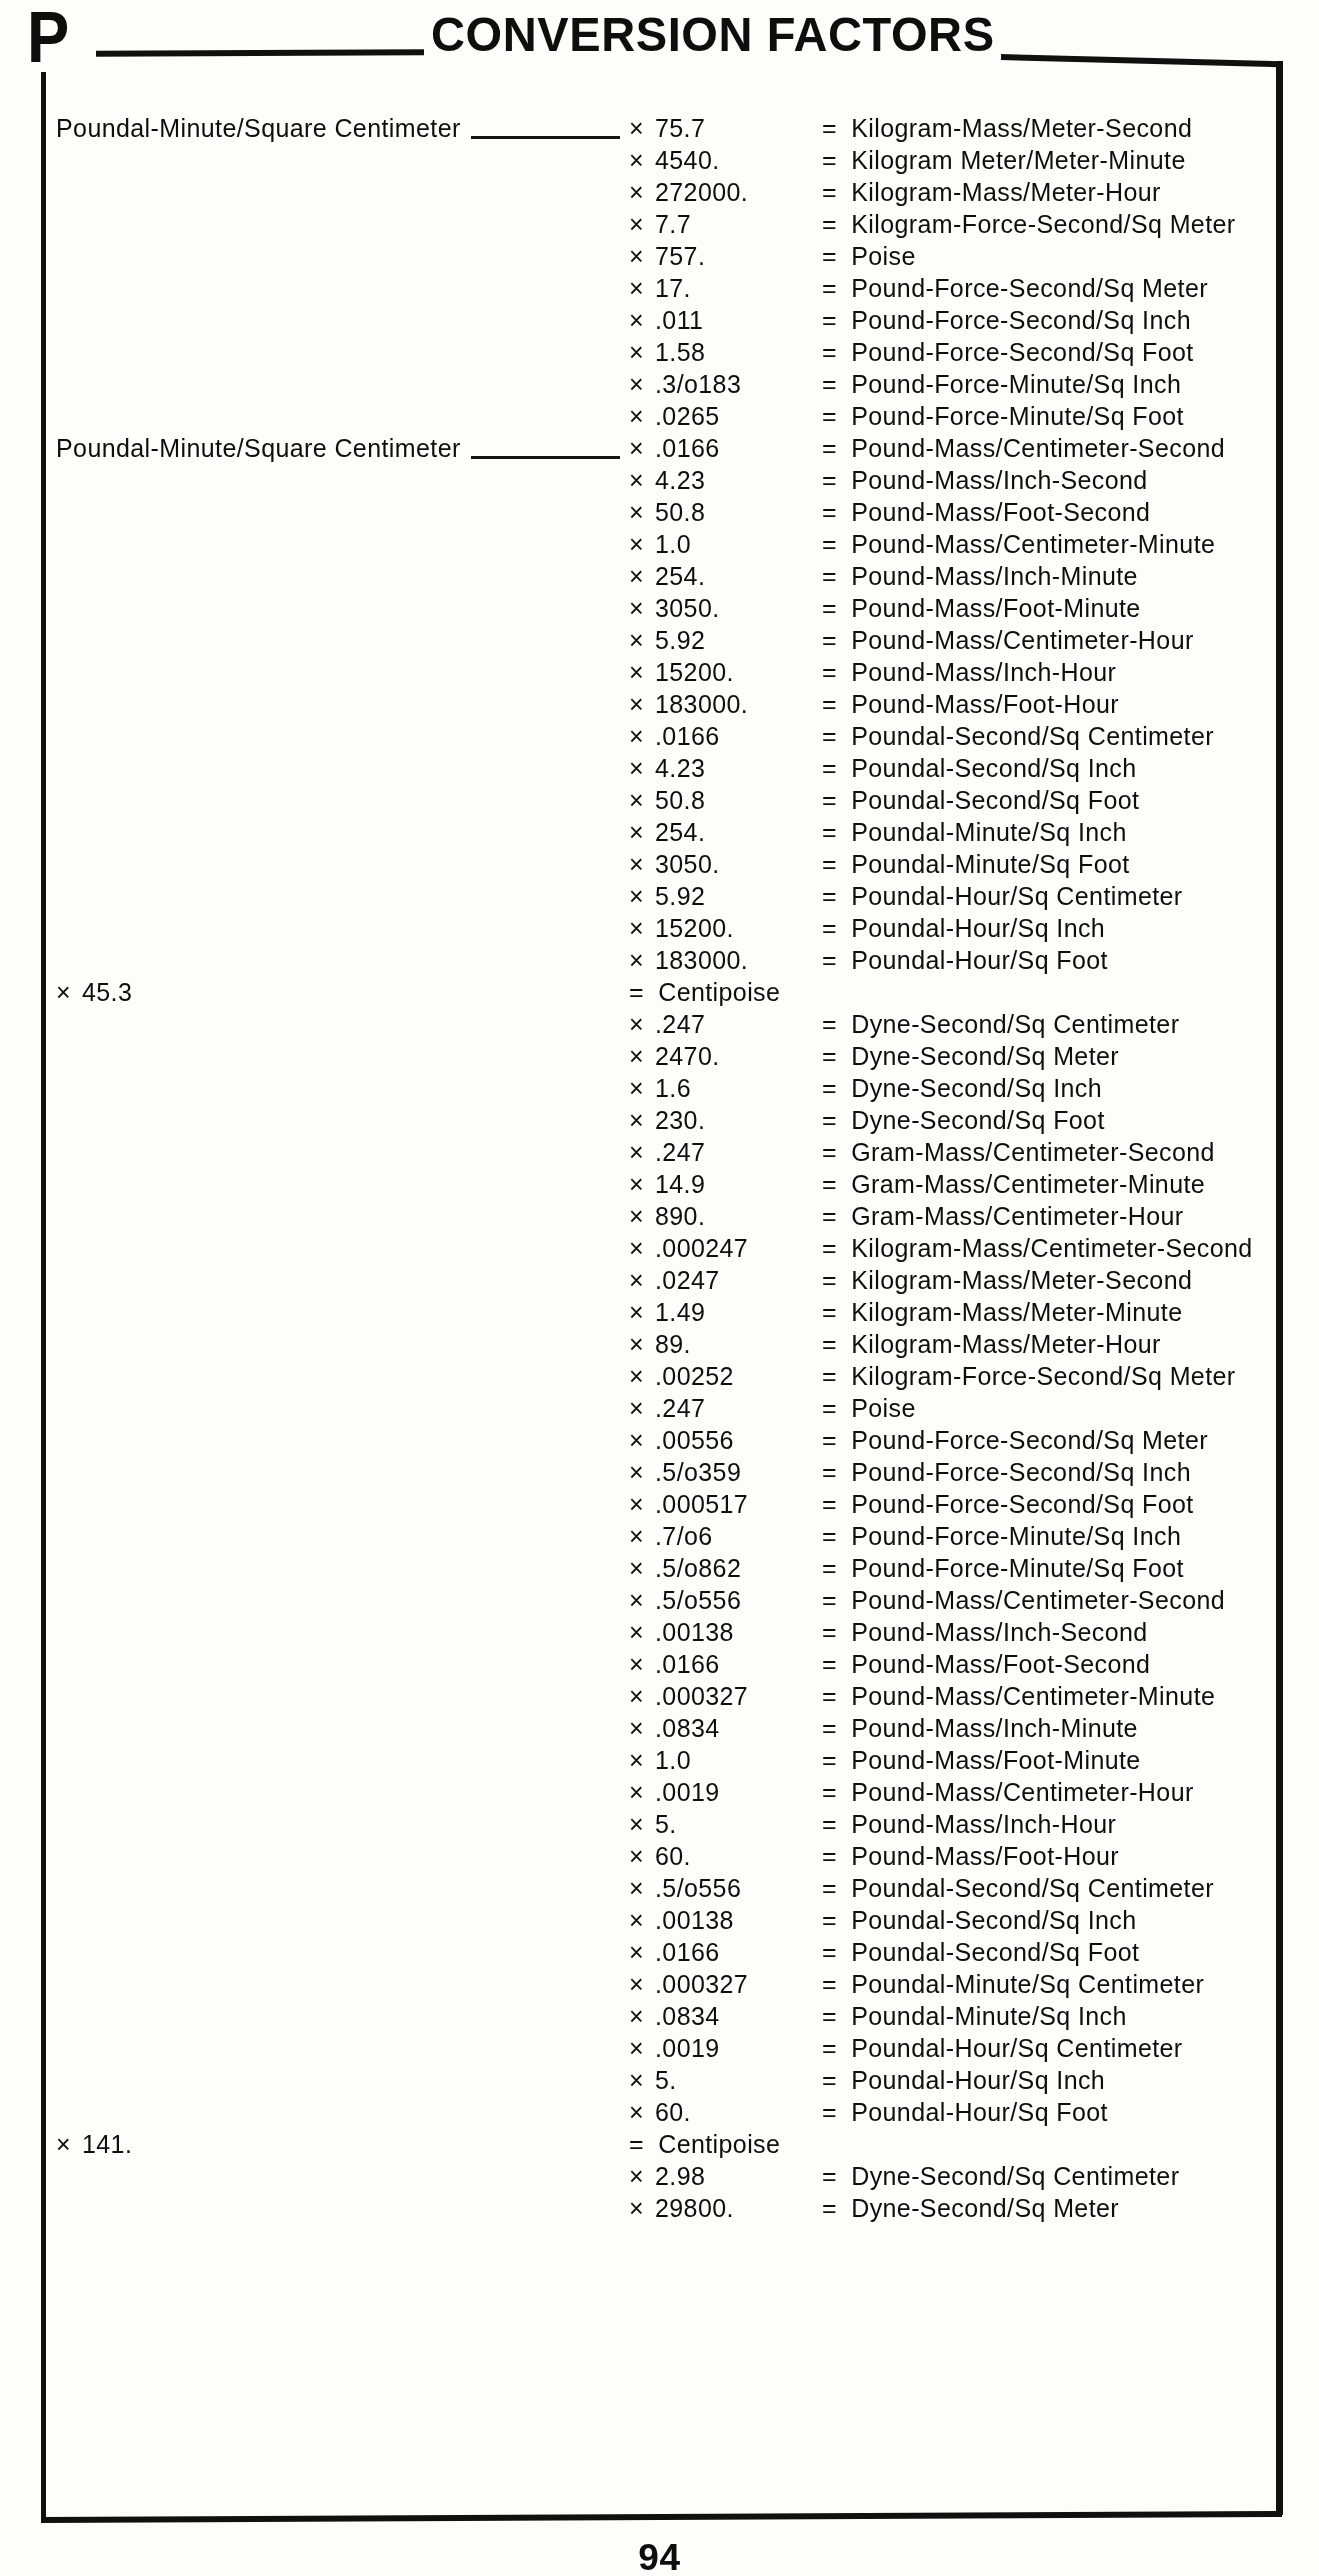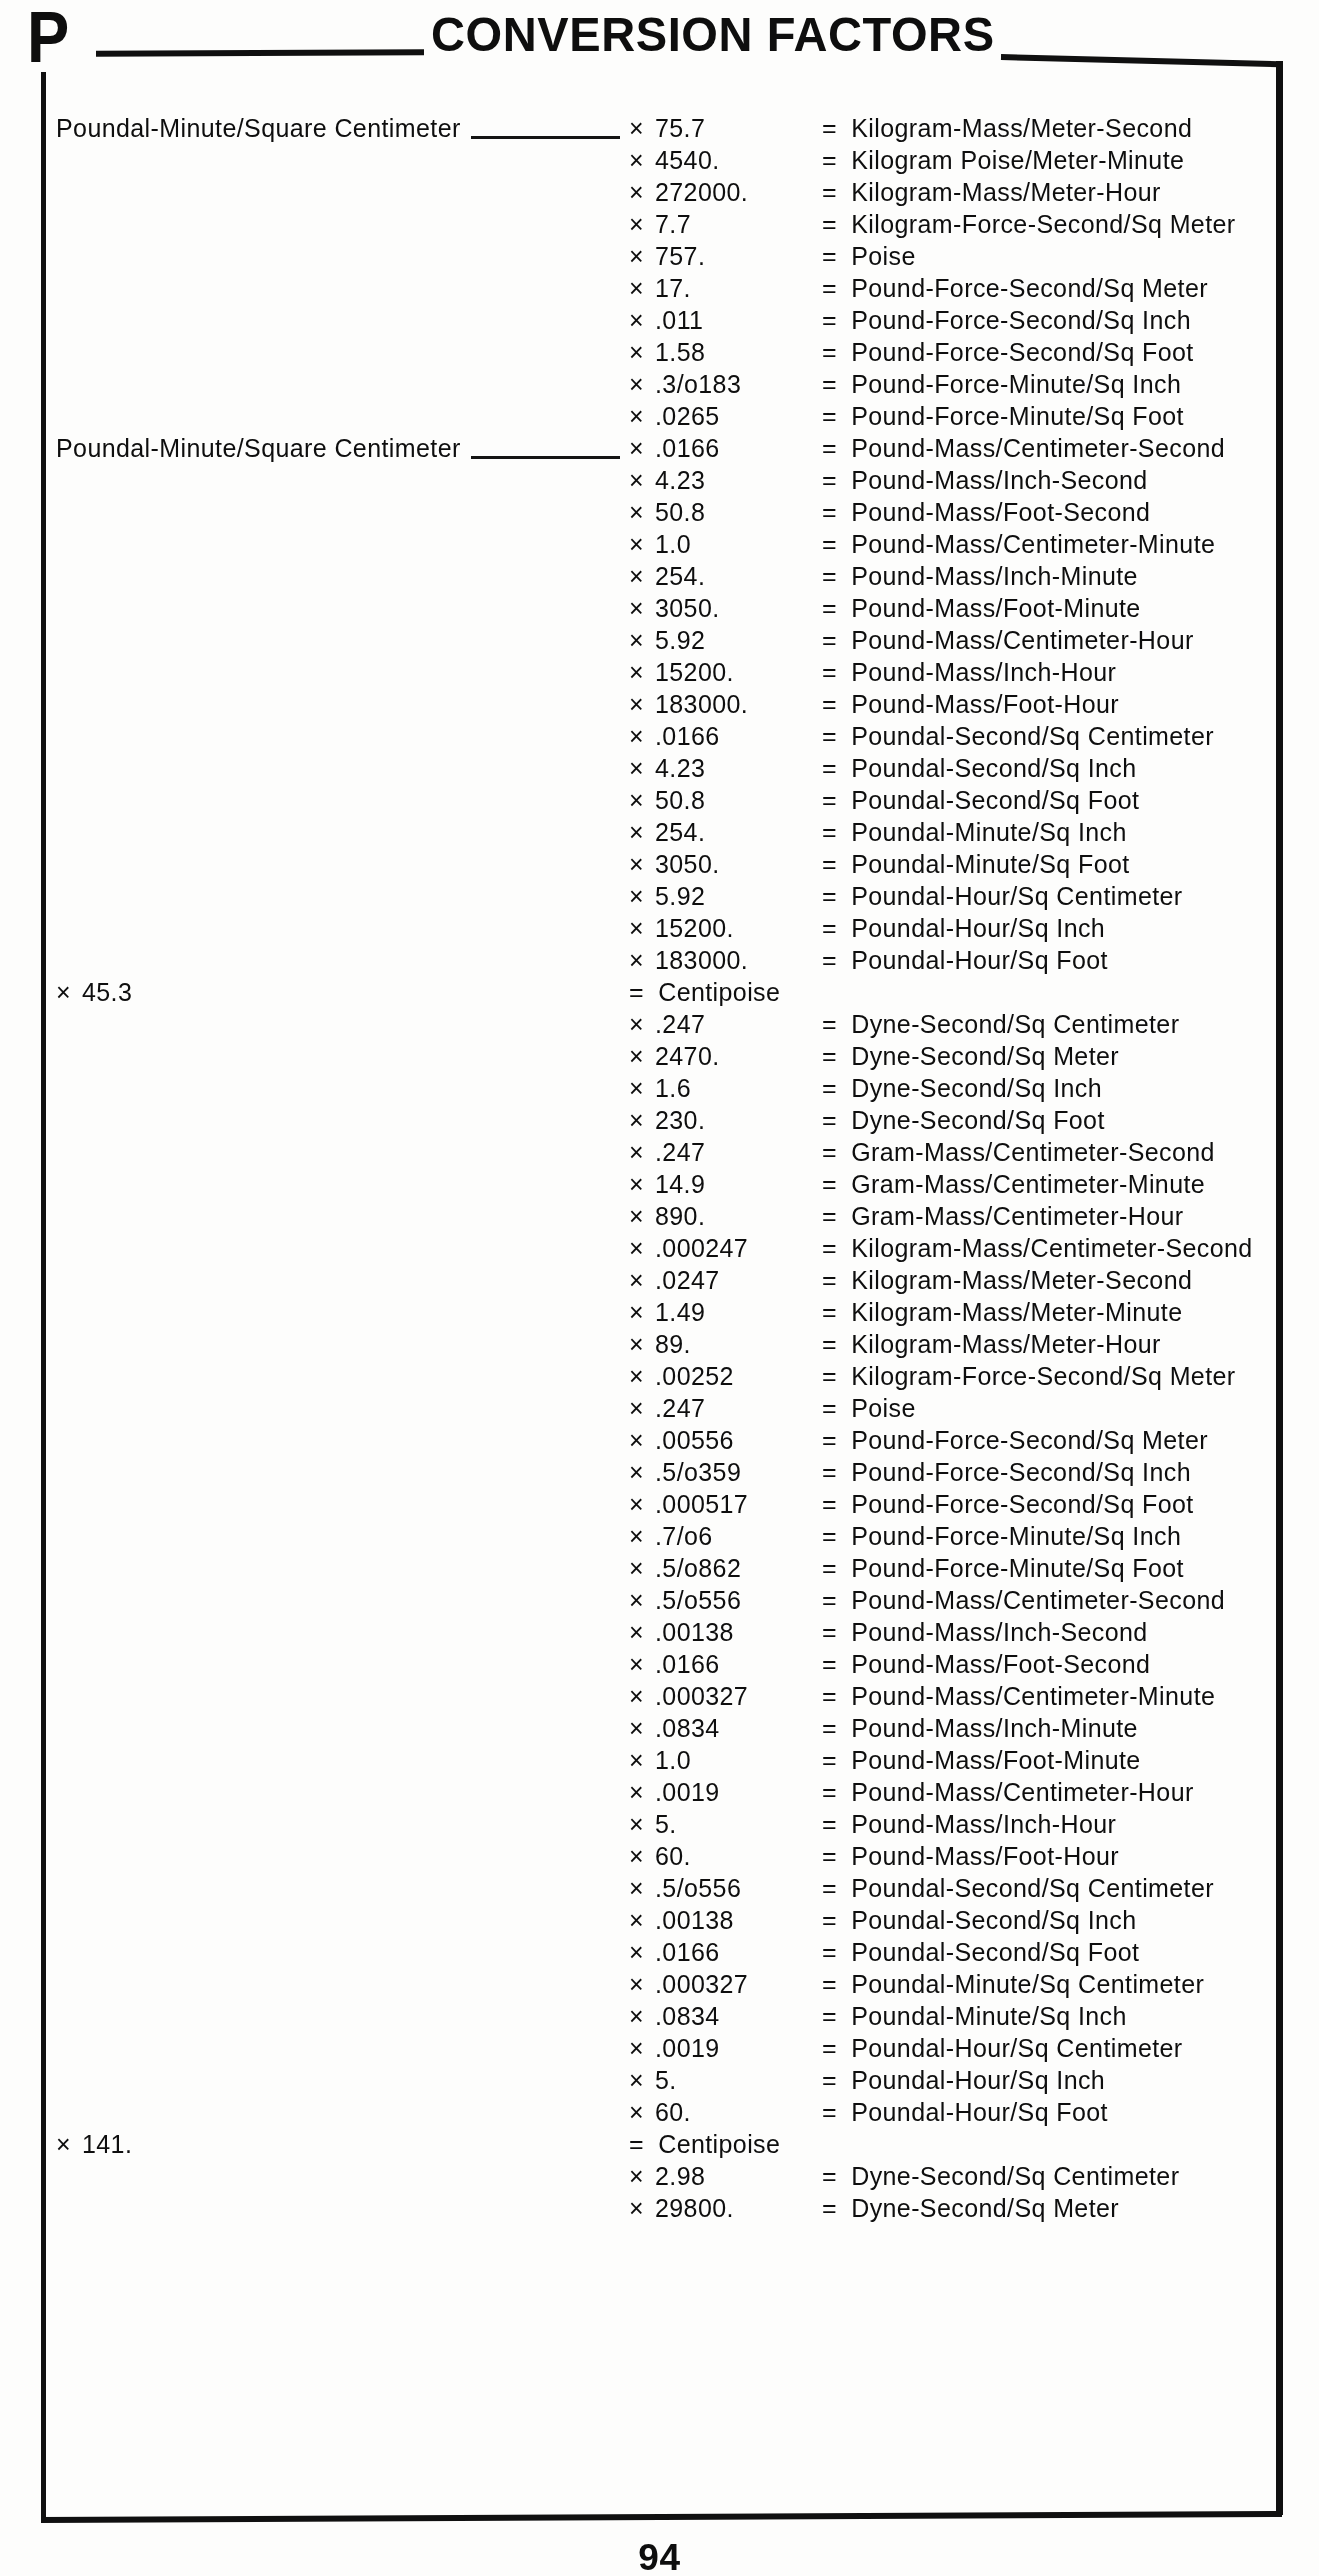--- a/index.html
+++ b/index.html
@@ -83,21 +83,21 @@
     <div class="label">
       <span class="label-text"></span>
 
     </div>
     <div class="mult">
       <span class="times">×</span>
       <span class="val">4540.</span>
     </div>
     <div class="res">
       <span class="eq">=</span>
-      <span class="unit">Kilogram Poise/Meter-Minute</span>
+      <span class="unit">Kilogram Meter/Meter-Minute</span>
     </div>
   </div>
 
   <div class="row">
     <div class="label">
       <span class="label-text"></span>
 
     </div>
     <div class="mult">
       <span class="times">×</span>

